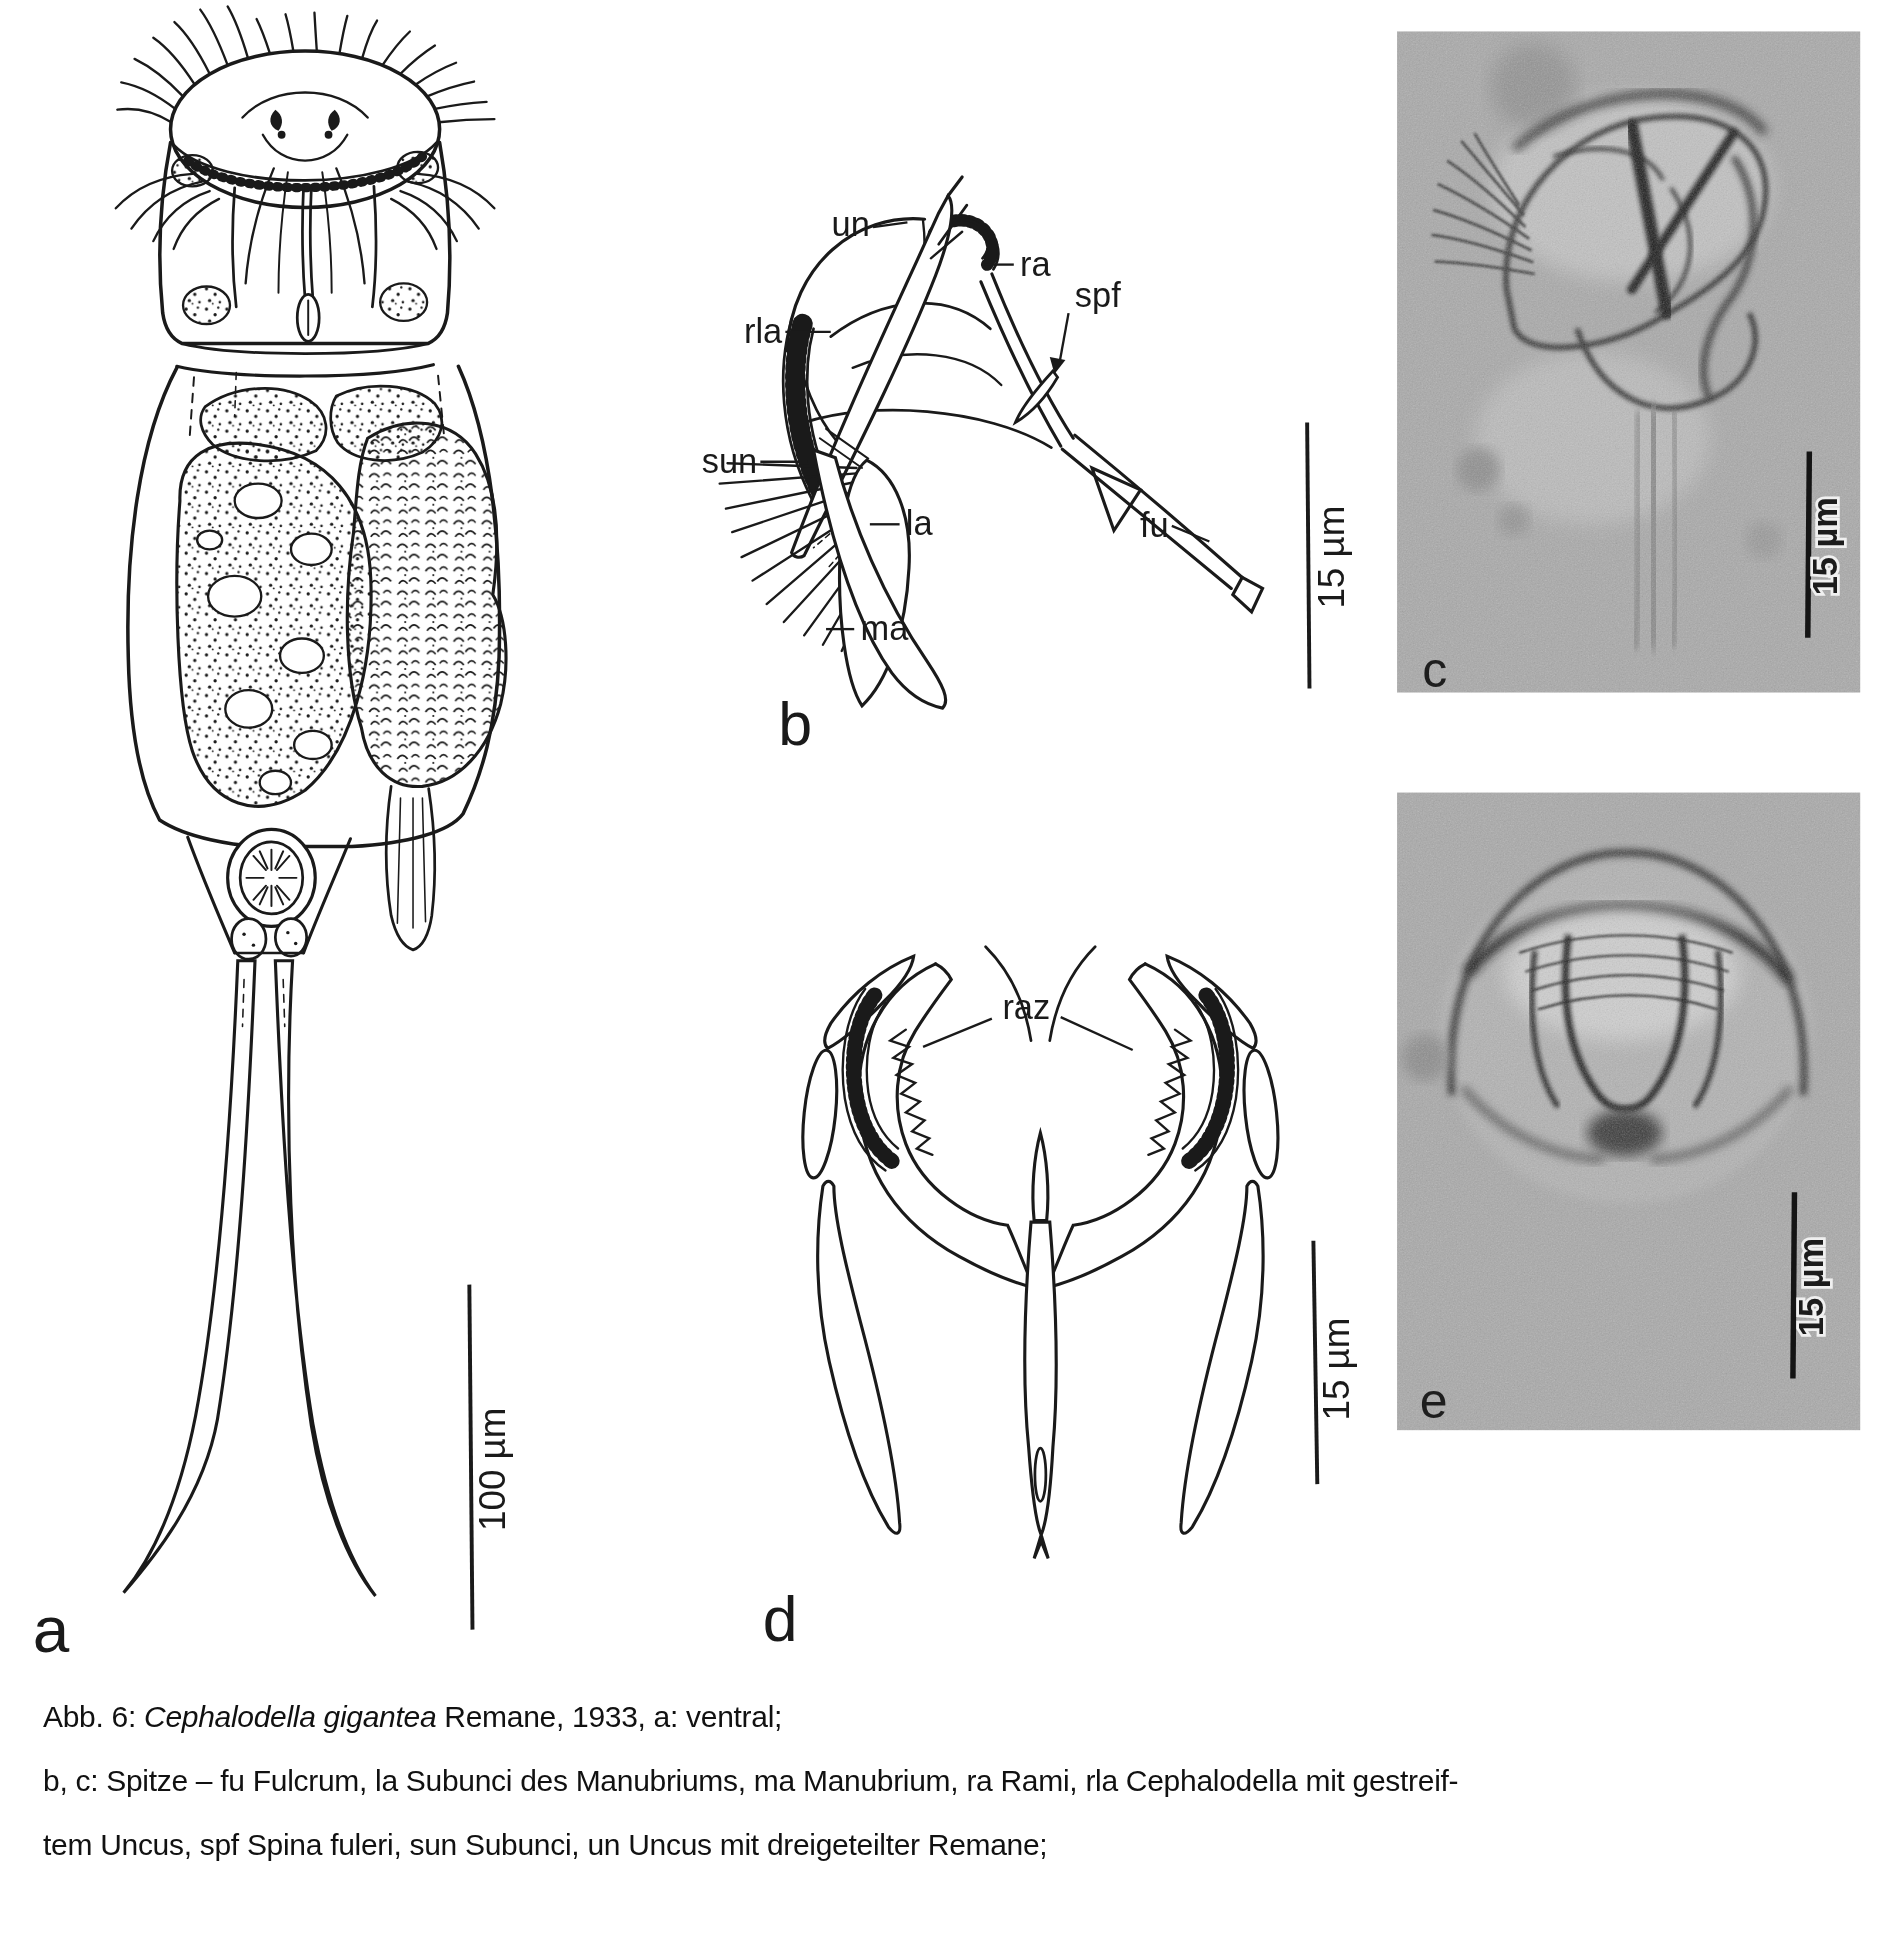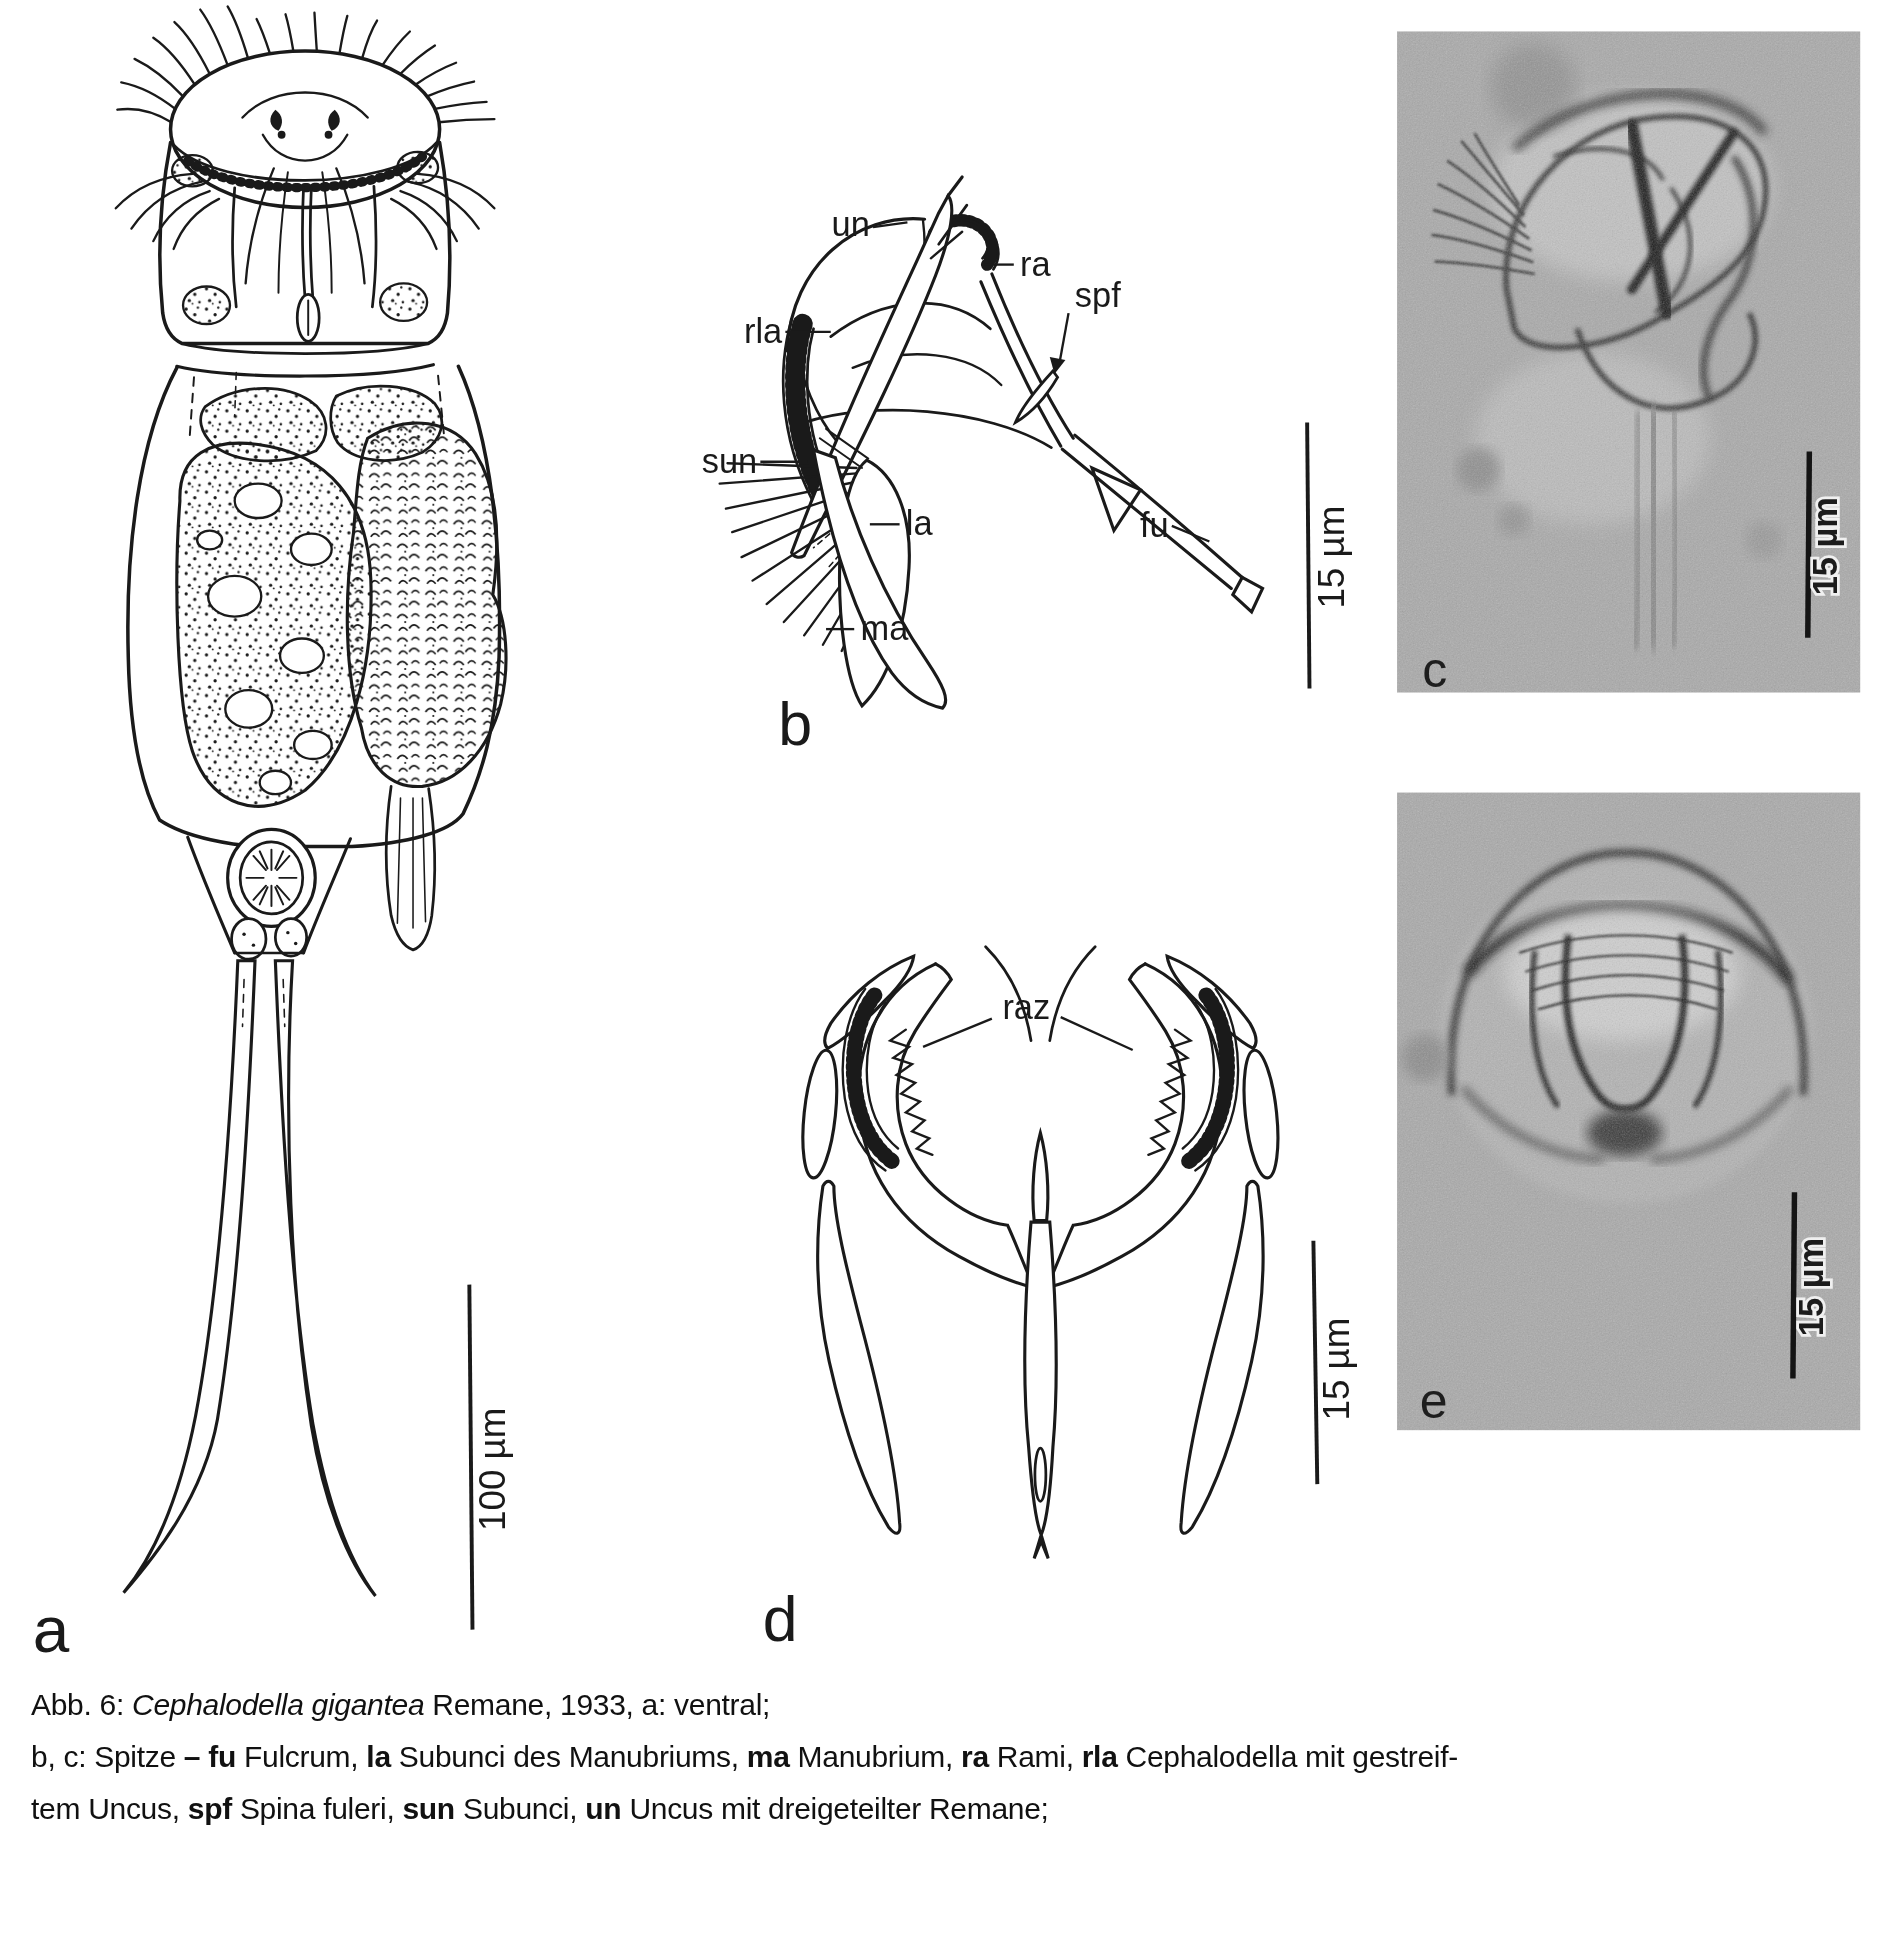--- a/index.html
+++ b/index.html
@@ -9,22 +9,22 @@
     background:#ffffff;
     font-family:"Liberation Sans", sans-serif;
     overflow:hidden;
   }
   svg text{font-family:"Liberation Sans", sans-serif;}
   .fig-svg{position:absolute;left:0;top:0;}
   .caption{
     position:absolute;left:31px;top:1679px;width:1842px;
     font-size:30px;line-height:52px;letter-spacing:-0.3px;color:#111;
   }
-  .caption p{margin:0;padding:0;}
-  .caption .b{font-weight:bold;text-align:right;}
+  .caption p{margin:12px;padding:0;}
+  .caption .b{font-weight:normal;text-align:right;}
   .caption .i{font-style:italic;}
 </style>
 </head>
 <body>
 
 <div id="page">
 
 <svg class="fig-svg" width="1886" height="1956" viewBox="0 0 2411 2500">
   <defs>
     <filter id="b1">

